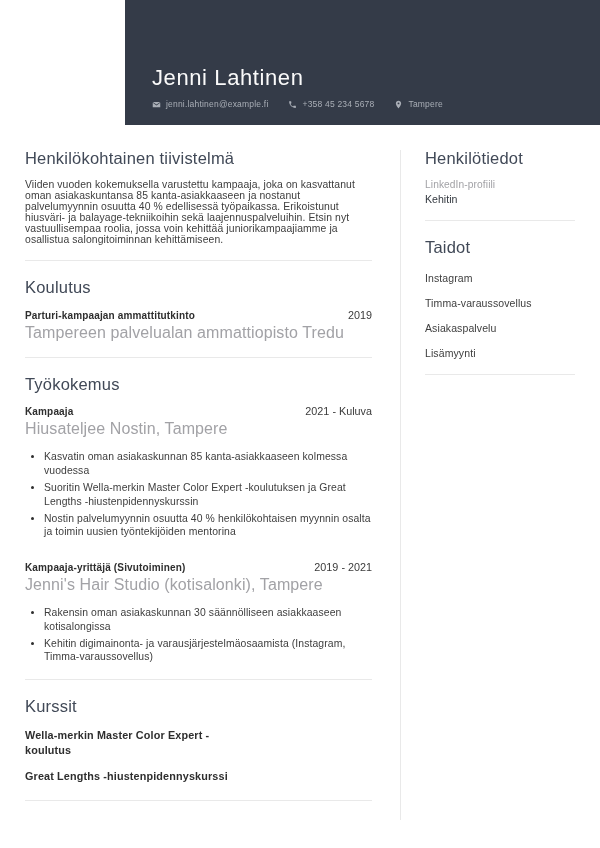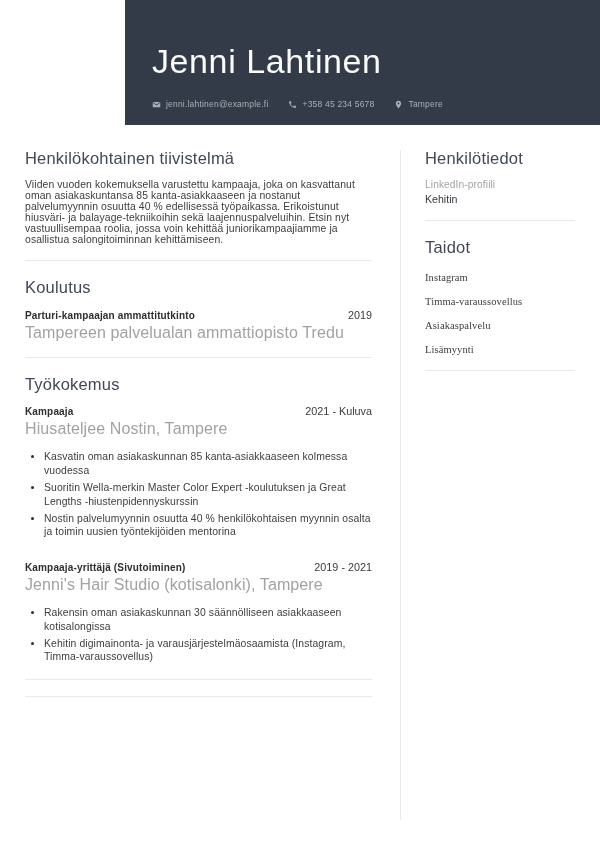--- a/index.html
+++ b/index.html
@@ -19,22 +19,22 @@
   body{font-family:"Liberation Sans", sans-serif;}
   .page{position:relative;width:600px;height:848px;background:#fff;overflow:hidden;}
 
   
   .header{
     position:absolute;left:125px;top:0;right:0;height:125px;
     background:var(--header-bg);
     display:flex;flex-direction:column;justify-content:flex-end;
     padding:0 20px 16px 27px;
   }
-  .name{color:var(--white);font-size:34px;font-weight:400;letter-spacing:.6px;line-height:1.15;}
-  .contact{display:flex;align-items:center;gap:20px;margin-top:18px;}
+  .name{color:var(--white);font-size:22px;font-weight:400;letter-spacing:.6px;line-height:1.15;}
+  .contact{display:flex;align-items:center;gap:20px;margin-top:9px;}
   .contact-item{display:flex;align-items:center;gap:5px;color:var(--contact);font-size:8.5px;letter-spacing:.2px;}
   .cicon{width:9px;height:9px;flex:0 0 auto;fill:var(--contact);}
 
   
   .col-left{position:absolute;left:25px;top:148px;width:347px;}
   .col-right{position:absolute;left:425px;top:148px;width:150px;}
   .vdivider{position:absolute;left:400px;top:150px;height:670px;width:1px;background:var(--divider);}
 
   h2.section-title{font-size:16.5px;font-weight:400;color:var(--heading);letter-spacing:.2px;margin:0 0 10px 0;line-height:1.3;}
   hr.sep{border:none;border-top:1px solid var(--divider);margin:15px 0 16px 0;}
@@ -50,21 +50,21 @@
   .job + .job{margin-top:22px;}
   ul.bullets{margin:12px 0 2px 0;padding-left:19px;}
   ul.bullets li{font-size:10.4px;line-height:13.8px;color:var(--text);margin-bottom:3px;letter-spacing:.1px;}
   ul.bullets li::marker{color:#2e2e2e;}
   .course{font-size:10.8px;font-weight:700;color:var(--title);line-height:1.45;margin-top:10px;letter-spacing:.15px;}
   .course.first{max-width:222px;margin-top:6px;}
 
   
   .field-label{font-size:10.2px;color:var(--muted);letter-spacing:.1px;}
   .field-value{font-size:10.6px;color:#33383F;font-weight:500;margin-top:3px;}
-  .skill-item{font-size:10.5px;color:var(--text);margin-bottom:13px;letter-spacing:.1px;font-family:Liberation Serif, serif;}
+  .skill-item{font-size:10.5px;color:var(--text);margin-bottom:13px;letter-spacing:.1px;}
   .lang-name{font-size:10.5px;color:var(--text);margin-top:2px;}
   .lang-bar{margin-top:8px;height:5px;background:var(--bar-track);border-radius:1px;overflow:hidden;}
   .lang-fill{height:100%;background:var(--bar-fill);}
 </style>
 </head>
 <body>
 
 <div class="page">
 
   <header class="header">
@@ -139,20 +139,25 @@
         <div class="entry-sub">Jenni's Hair Studio (kotisalonki), Tampere</div>
         <ul class="bullets">
           <li>Rakensin oman asiakaskunnan 30 säännölliseen asiakkaaseen kotisalongissa</li>
           <li>Kehitin digimainonta- ja varausjärjestelmäosaamista (Instagram, Timma-varaussovellus)</li>
         </ul>
       </div>
     </section>
 
     <hr class="sep">
 
+    <section>
+      <h2 class="section-title">Kurssit</h2>
+      <div class="course first">Wella-merkin Master Color Expert -koulutus</div>
+      <div class="course">Great Lengths -hiustenpidennyskurssi</div>
+    </section>
 
     <hr class="sep">
   </main>
 
   <aside class="col-right">
 
     <section>
       <h2 class="section-title">Henkilötiedot</h2>
       <div class="field-label">LinkedIn-profiili</div>
       <div class="field-value">Kehitin</div>

